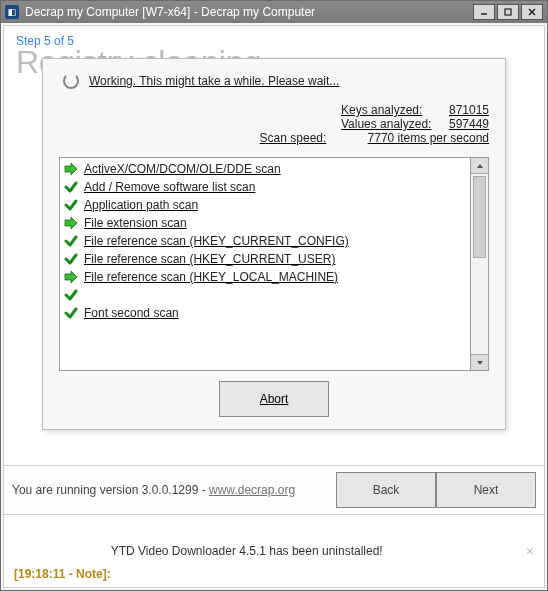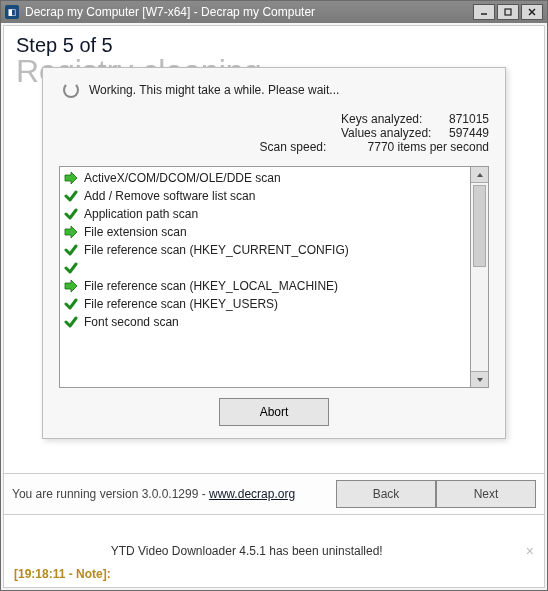--- a/index.html
+++ b/index.html
@@ -9,49 +9,49 @@
 
 .titlebar { height: 22px; background: linear-gradient(#8a8a8a, #7a7a7a); display: flex; align-items: center; padding: 0 4px; color: #fff; font-size: 12px; }
 .titlebar .icon { width: 14px; height: 14px; background: #1a4a7a; border-radius: 2px; margin-right: 6px; display:flex;align-items:center;justify-content:center;color:#fff;font-size:9px;}
 .titlebar .title { flex: 1; }
 .titlebar .btns { display: flex; gap: 2px; }
 .titlebar .wbtn { width: 22px; height: 16px; background: #d8d8d8; border: 1px solid #555; display: flex; align-items: center; justify-content: center; color:#222; }
 .titlebar .wbtn svg { width: 10px; height: 10px; }
 
 .client { flex: 1; display: flex; flex-direction: column; background: #fff; border:1px solid #ccc; margin:2px; }
 
-.step-header { padding: 8px 12px 0 12px; font-size: 20px; color: #0f172a; }
+.step-header { padding: 8px 12px 0 12px; font-size: 12px; color: #3b82f6; }
 .big-title { padding: 0 12px; font-size: 32px; color: #bcbcbc; font-weight: 300; line-height: 1; margin-top: -2px; }
 
-.dialog { position: relative; margin: -20px 38px 0 38px; background: #f7f7f7; border: 1px solid #bdbdbd; box-shadow: 2px 2px 6px rgba(0,0,0,0.15); padding: 14px 16px 12px 16px; display:flex; flex-direction:column; height: 372px; }
+.dialog { position: relative; margin: -20px 38px 0 38px; background: #f7f7f7; border: 1px solid #bdbdbd; box-shadow: 2px 2px 6px rgba(0,0,0,0.15); padding: 14px 16px 12px 16px; display:flex; flex-direction:column; height: 372px; text-decoration: underline; }
 
 .working-row { display: flex; align-items: center; gap: 10px; font-size: 12px; color: #222; margin-bottom: 14px; padding-left: 4px;}
 .spinner { width: 16px; height: 16px; border: 2px solid #888; border-top-color: transparent; border-radius: 50%; }
 
 .stats { font-size: 12px; color: #222; padding-left: 4px; margin-bottom: 12px; }
 .stats .row { display: flex; justify-content: flex-end; }
 .stats .lbl { width: 108px; }
 
 .listwrap { flex:1; display:flex;border-radius:10px; }
 .list { flex:1; background: #fff; border: 1px solid #9a9a9a; overflow-y: hidden; font-size: 12px; color: #222; padding: 2px 0; }
 .list .item { display: flex; align-items: center; gap: 6px; padding: 1px 4px; height: 18px; }
 .ico { width: 14px; height: 14px; display: inline-flex; align-items:center; justify-content:center; }
 .scroll { width: 18px; background: #eee; border: 1px solid #9a9a9a; border-left:none; display:flex; flex-direction:column; }
 .scroll .sbtn { height: 16px; background: #ddd; border-bottom:1px solid #aaa; display:flex;align-items:center;justify-content:center; }
 .scroll .sbtn:last-child { border-bottom:none; border-top:1px solid #aaa; margin-top:auto;}
 .scroll .thumb { flex:1; background:#f3f3f3; position:relative;}
 .scroll .thumb::after{content:"";position:absolute;left:2px;right:2px;top:2px;height:80px;background:#cfcfcf;border:1px solid #aaa;}
 
 .dlg-btns { display:flex; justify-content:center; padding-top: 10px; }
-.button { min-width: 110px; height: 28px; background: #e6e6e6; border: 1px solid #888; font-size: 12px; cursor: default; display:flex;align-items:center;justify-content:center; }
+.button { min-width: 110px; height: 36px; background: #e6e6e6; border: 1px solid #888; font-size: 12px; cursor: default; display:flex;align-items:center;justify-content:center; }
 
 .spacer { flex:1; }
 
 .footer-row { display:flex; align-items:center; border-top:1px solid #ccc; border-bottom:1px solid #ccc; padding: 6px 8px; font-size: 12px; color:#444; background:#fdfdfd; }
-.footer-row a { color: #0f172a; text-decoration: underline; }
+.footer-row a { color: #737373; text-decoration: underline; }
 .footer-row .fbtns { margin-left:auto; display:flex; gap:0; }
 .footer-row .button { min-width: 100px; }
 
 .log { padding: 6px 10px; font-size: 12px; color: #333; display:flex; align-items:center; background:#fff; }
 .log .stamp { color: #b58a1e; font-weight: bold; margin-top: 46px; }
 .log .closex { margin-left:auto; color:#bbb; font-size:14px; }
 
 svg { display:block; }
 </style>
 </head>
@@ -149,36 +149,36 @@
                 </svg>
               </span>
               <span>File reference scan (HKEY_CURRENT_CONFIG)</span>
             </div>
             <div class="item">
               <span class="ico">
                 <svg width="14" height="14" viewBox="0 0 14 14">
                   <polyline points="2,7 6,11 12,3" fill="none" stroke="#1a8a1a" stroke-width="3" stroke-linecap="round" stroke-linejoin="round"></polyline>
                 </svg>
               </span>
+              <span>File reference scan (HKEY_CURRENT_USER)</span>
             </div>
             <div class="item">
               <span class="ico">
                 <svg width="14" height="14" viewBox="0 0 14 14">
                   <polygon points="1,4 7,4 7,1 13,7 7,13 7,10 1,10" fill="#3db833" stroke="#186b12" stroke-width="0.8"></polygon>
                 </svg>
               </span>
               <span>File reference scan (HKEY_LOCAL_MACHINE)</span>
             </div>
             <div class="item">
               <span class="ico">
                 <svg width="14" height="14" viewBox="0 0 14 14">
                   <polyline points="2,7 6,11 12,3" fill="none" stroke="#1a8a1a" stroke-width="3" stroke-linecap="round" stroke-linejoin="round"></polyline>
                 </svg>
               </span>
-              <span>File reference scan (HKEY_USERS)</span>
             </div>
             <div class="item">
               <span class="ico">
                 <svg width="14" height="14" viewBox="0 0 14 14">
                   <polyline points="2,7 6,11 12,3" fill="none" stroke="#1a8a1a" stroke-width="3" stroke-linecap="round" stroke-linejoin="round"></polyline>
                 </svg>
               </span>
               <span>Font second scan</span>
             </div>
           </div>

